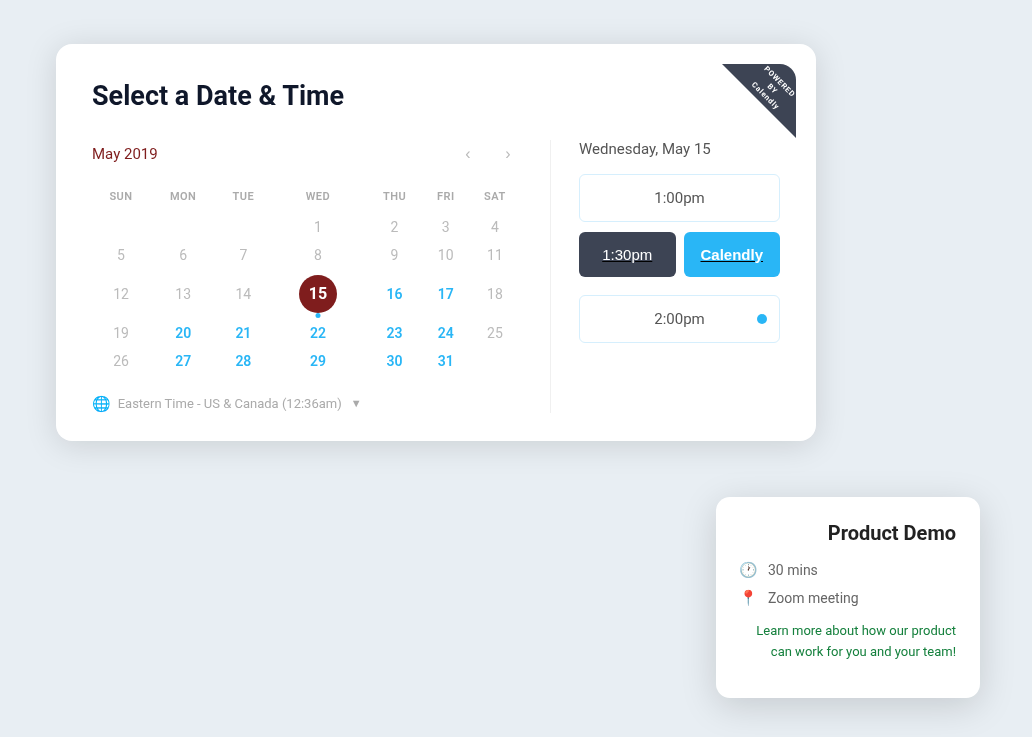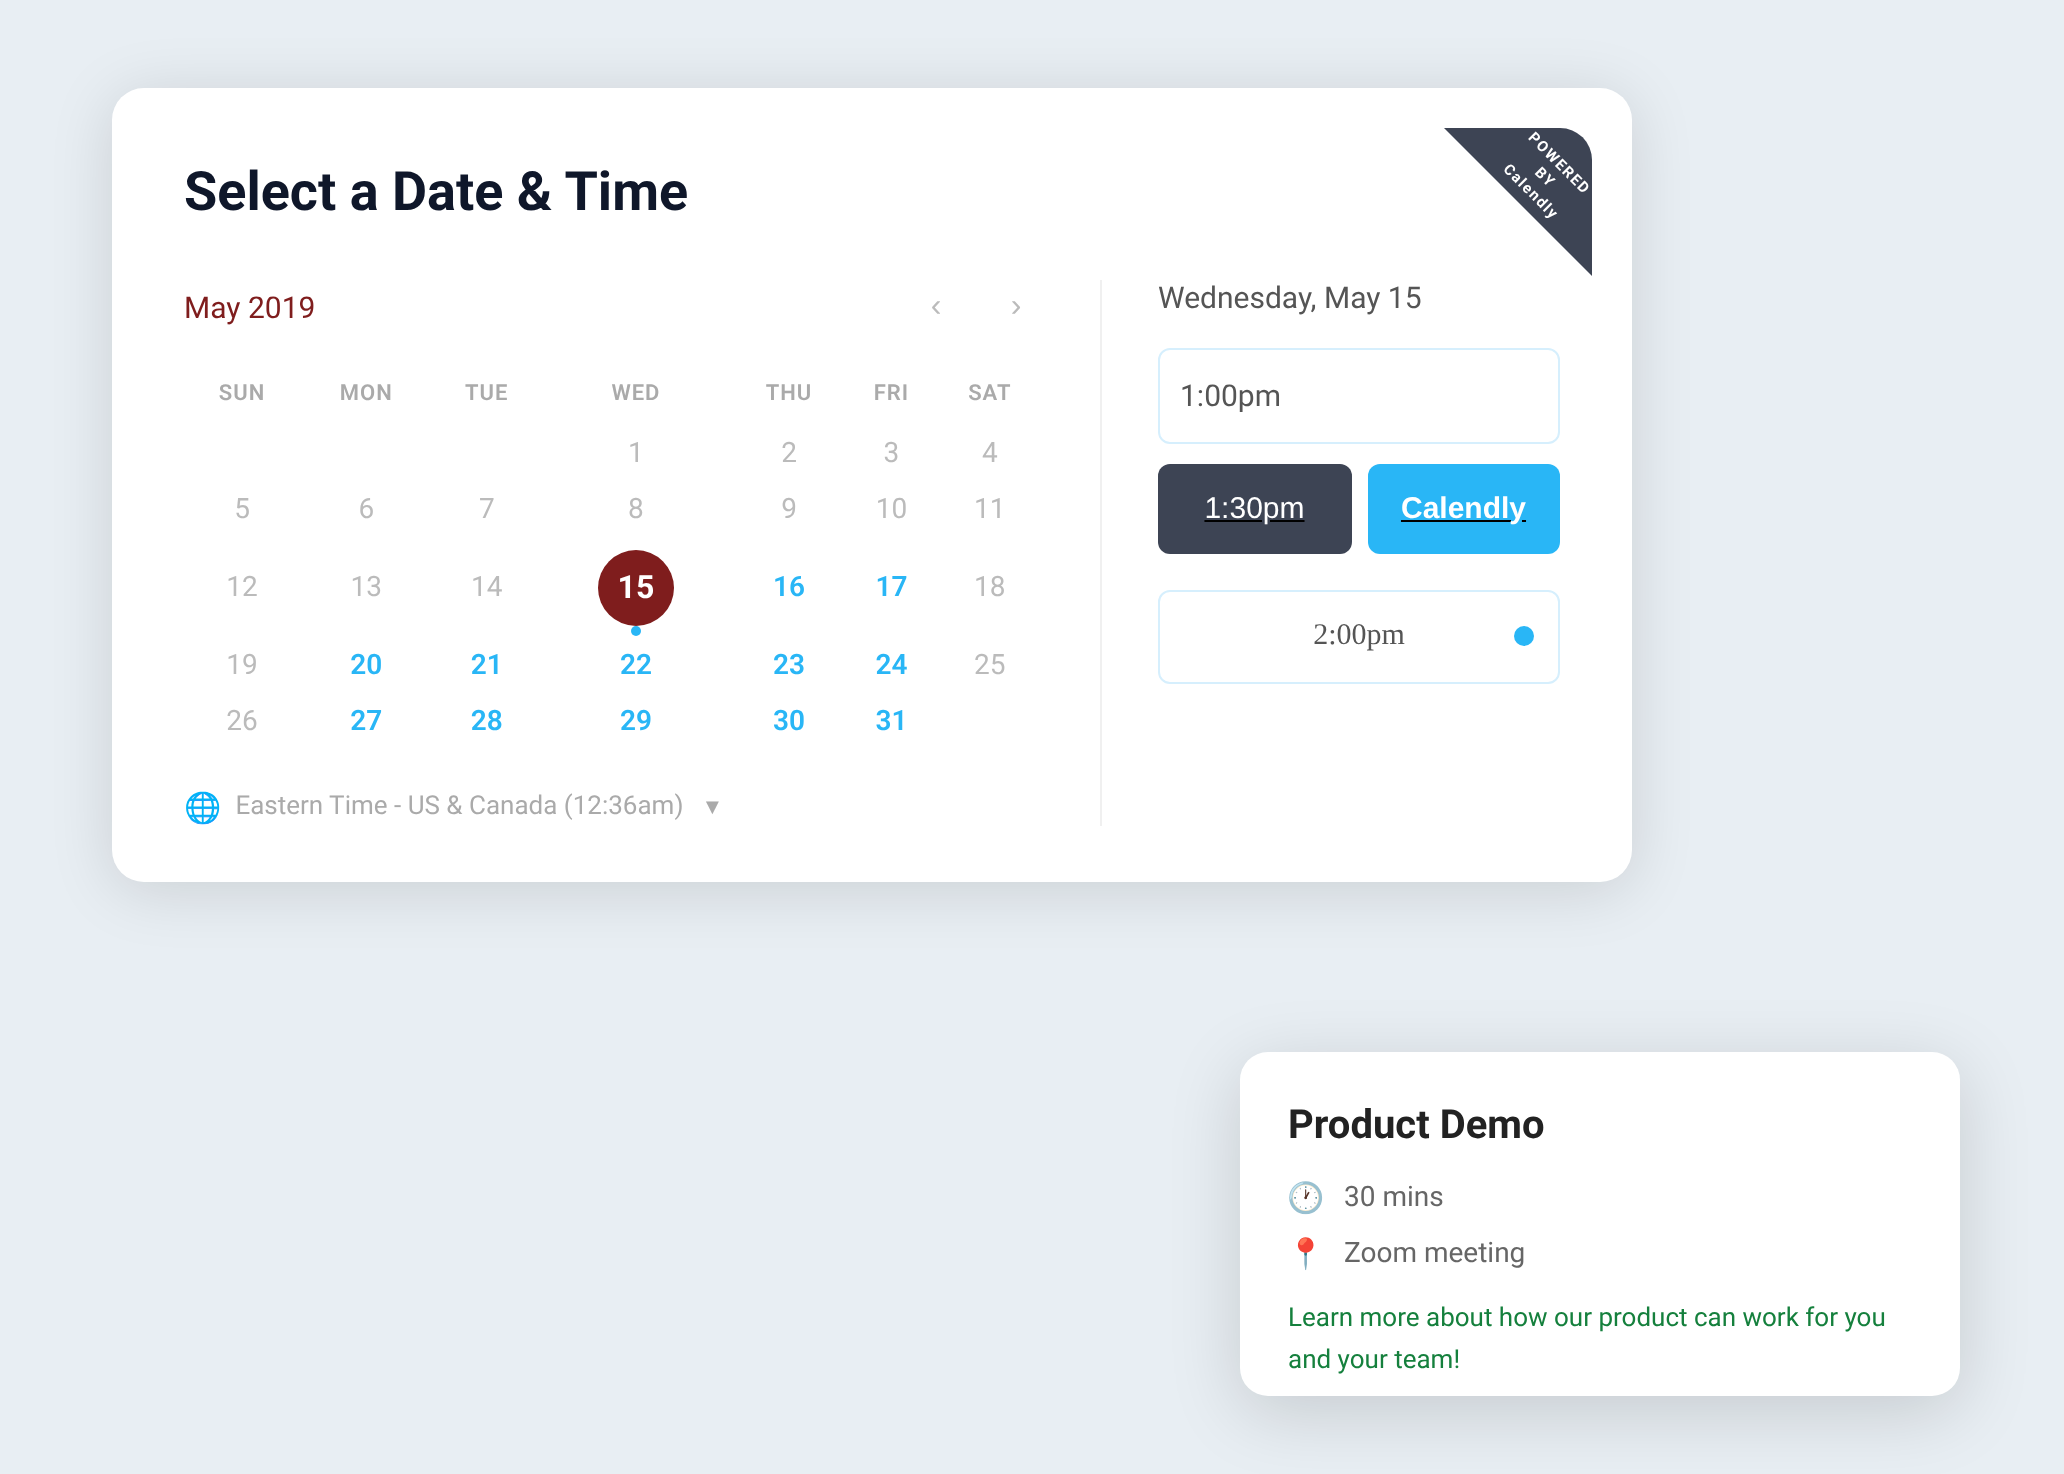--- a/index.html
+++ b/index.html
@@ -148,21 +148,21 @@
     }
     .time-day-label {
       font-size: 15px;
       color: #555;
       margin-bottom: 16px;
     }
     .time-slot {
       border: 1.5px solid #d6effd;
       border-radius: 6px;
       padding: 14px 10px;
-      text-align: left;
+      text-align: center;
       font-size: 15px;
       color: #555;
       margin-bottom: 10px;
       cursor: pointer;
       background: #fff;
     }
     
     .time-slot-selected-row {
       display: flex;
       gap: 8px;
@@ -200,43 +200,43 @@
       border-radius: 6px;
       padding: 14px 10px;
       text-align: center;
       font-size: 15px;
       color: #555;
       cursor: pointer;
       background: #fff;
       display: flex;
       align-items: center;
       justify-content: center;
-      font-family: Liberation Serif, serif;
     }
     .time-dot {
       position: absolute;
       right: 12px;
       top: 50%;
       transform: translateY(-50%);
       width: 10px;
       height: 10px;
       background: #29b6f6;
       border-radius: 50%;
     }
     
     .product-card {
       position: absolute;
       bottom: 16px;
       right: 16px;
-      width: 360px;
+      width: 264px;
       background: #fff;
       border-radius: 14px;
       box-shadow: 0 8px 36px rgba(0,0,0,0.15);
-      padding: 24px 24px 6px 24px;
+      padding: 24px 24px 35px 24px;
       z-index: 3;
+      text-align: right;
     }
     .product-title {
       font-size: 20px;
       font-weight: 700;
       color: #222;
       margin-bottom: 16px;
     }
     .product-meta {
       display: flex;
       flex-direction: column;

